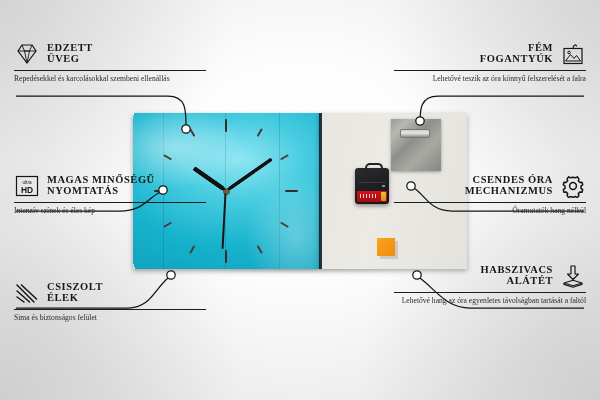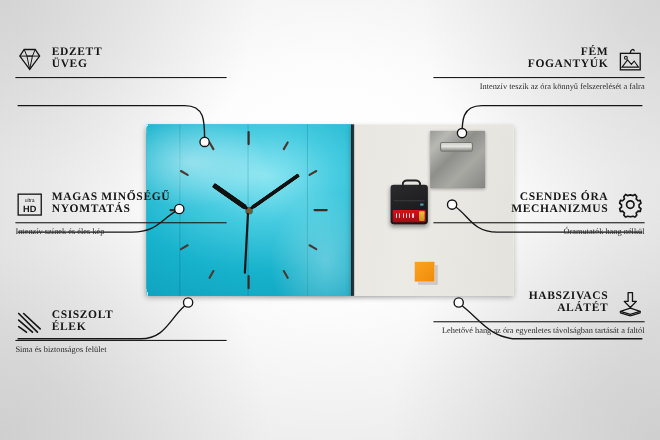--- a/index.html
+++ b/index.html
@@ -233,20 +233,21 @@
           <path d="M4 9 L8 3 H18 L22 9 L13 21 Z" fill="none" stroke="#151515" stroke-width="1.2"></path>
           <path d="M4 9 H22 M8 3 L10.5 9 L13 21 M18 3 L15.5 9 L13 21 M10.5 9 H15.5" fill="none" stroke="#151515" stroke-width=".9"></path>
         </svg>
       </span>
       <span class="titles">
         <span>EDZETT</span>
         <span>ÜVEG</span>
       </span>
     </div>
     <div class="rule"></div>
+    <div class="desc">Repedésekkel és karcolásokkal szembeni ellenállás</div>
   </div>
 
   <div class="callout left" id="co-print">
     <div class="head">
       <span class="ico">
         <svg viewBox="0 0 26 24">
           <rect x="2.5" y="2.5" width="21" height="19" fill="none" stroke="#151515" stroke-width="1.2"></rect>
           <text x="13" y="10" font-family="Liberation Sans, sans-serif" font-size="4.6" text-anchor="middle" fill="#151515">ultra</text>
           <text x="13" y="18.5" font-family="Liberation Sans, sans-serif" font-size="8.4" font-weight="bold" text-anchor="middle" fill="#151515">HD</text>
         </svg>
@@ -285,21 +286,21 @@
       <span class="ico">
         <svg viewBox="0 0 26 24">
           <path d="M13 6.5 C13 3 16 2 16.5 4" fill="none" stroke="#151515" stroke-width="1.2" stroke-linecap="round"></path>
           <rect x="4" y="6.5" width="18" height="15" fill="none" stroke="#151515" stroke-width="1.2"></rect>
           <path d="M5.5 19 L10.5 12.5 L14 16.5 L16.5 13.5 L20.5 19 Z" fill="none" stroke="#151515" stroke-width="1"></path>
           <circle cx="9" cy="10.5" r="1.3" fill="none" stroke="#151515" stroke-width="1"></circle>
         </svg>
       </span>
     </div>
     <div class="rule"></div>
-    <div class="desc">Intenzív teszik az óra könnyű felszerelését a falra</div>
+    <div class="desc">Lehetővé teszik az óra könnyű felszerelését a falra</div>
   </div>
 
   <div class="callout right" id="co-mech">
     <div class="head">
       <span class="titles">
         <span>CSENDES ÓRA</span>
         <span>MECHANIZMUS</span>
       </span>
       <span class="ico">
         <svg viewBox="0 0 26 24">

